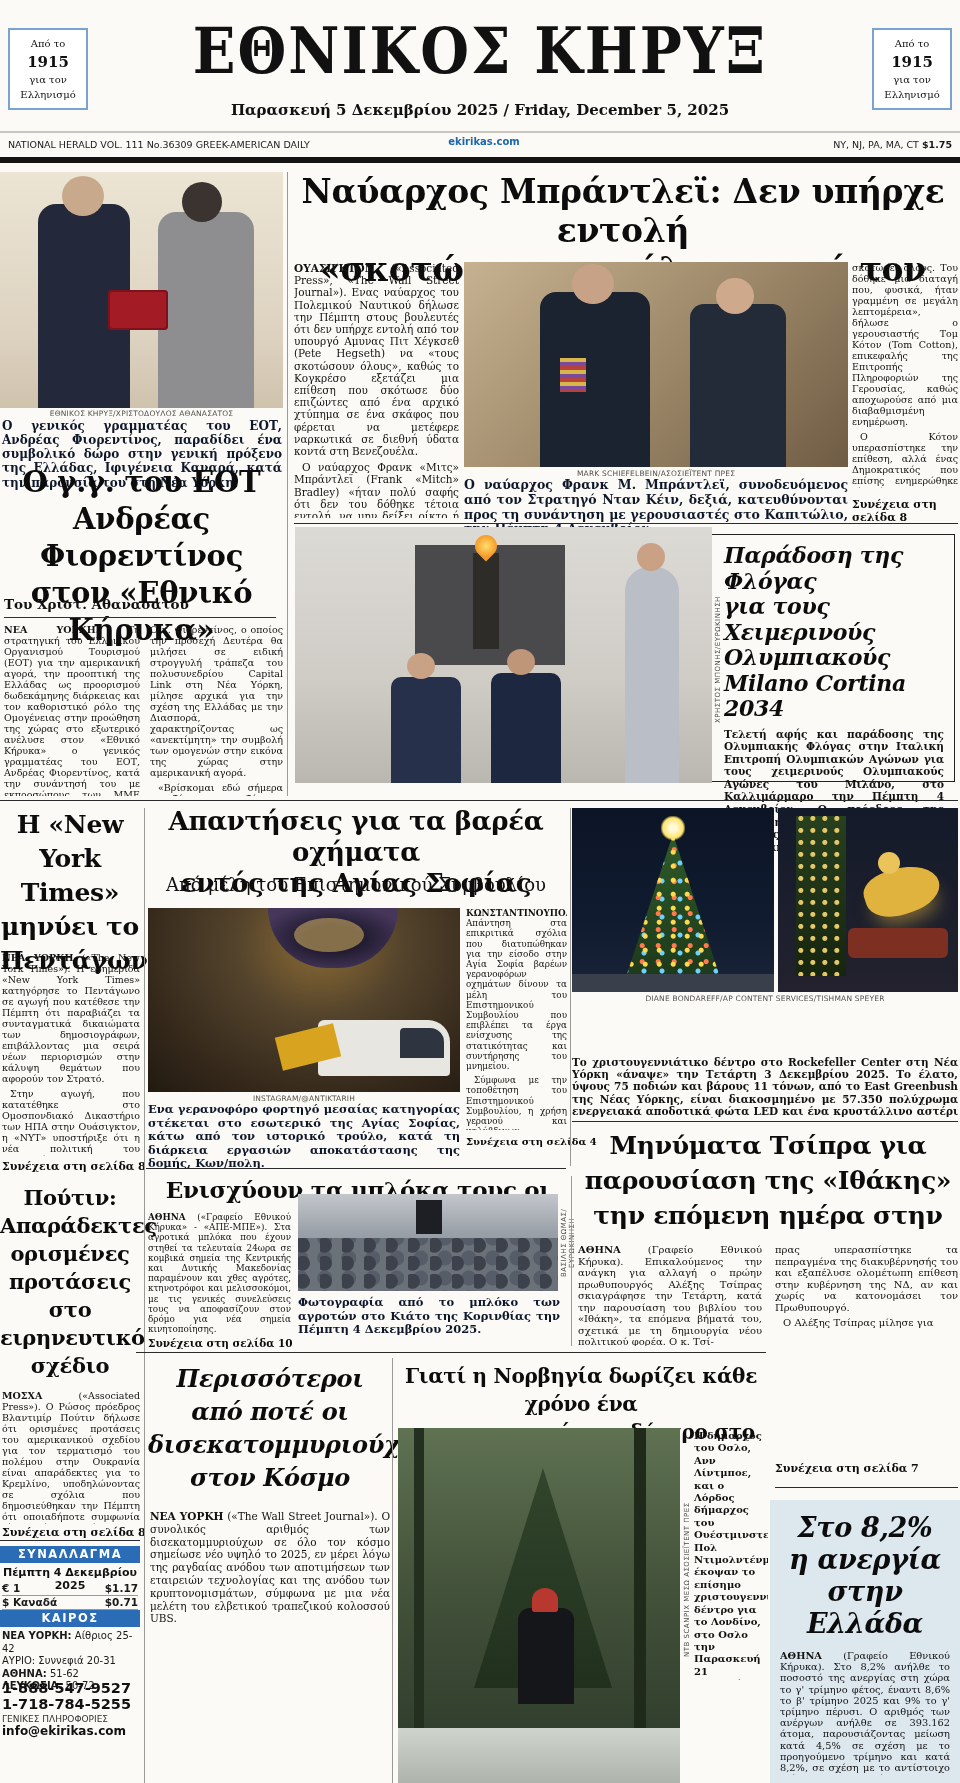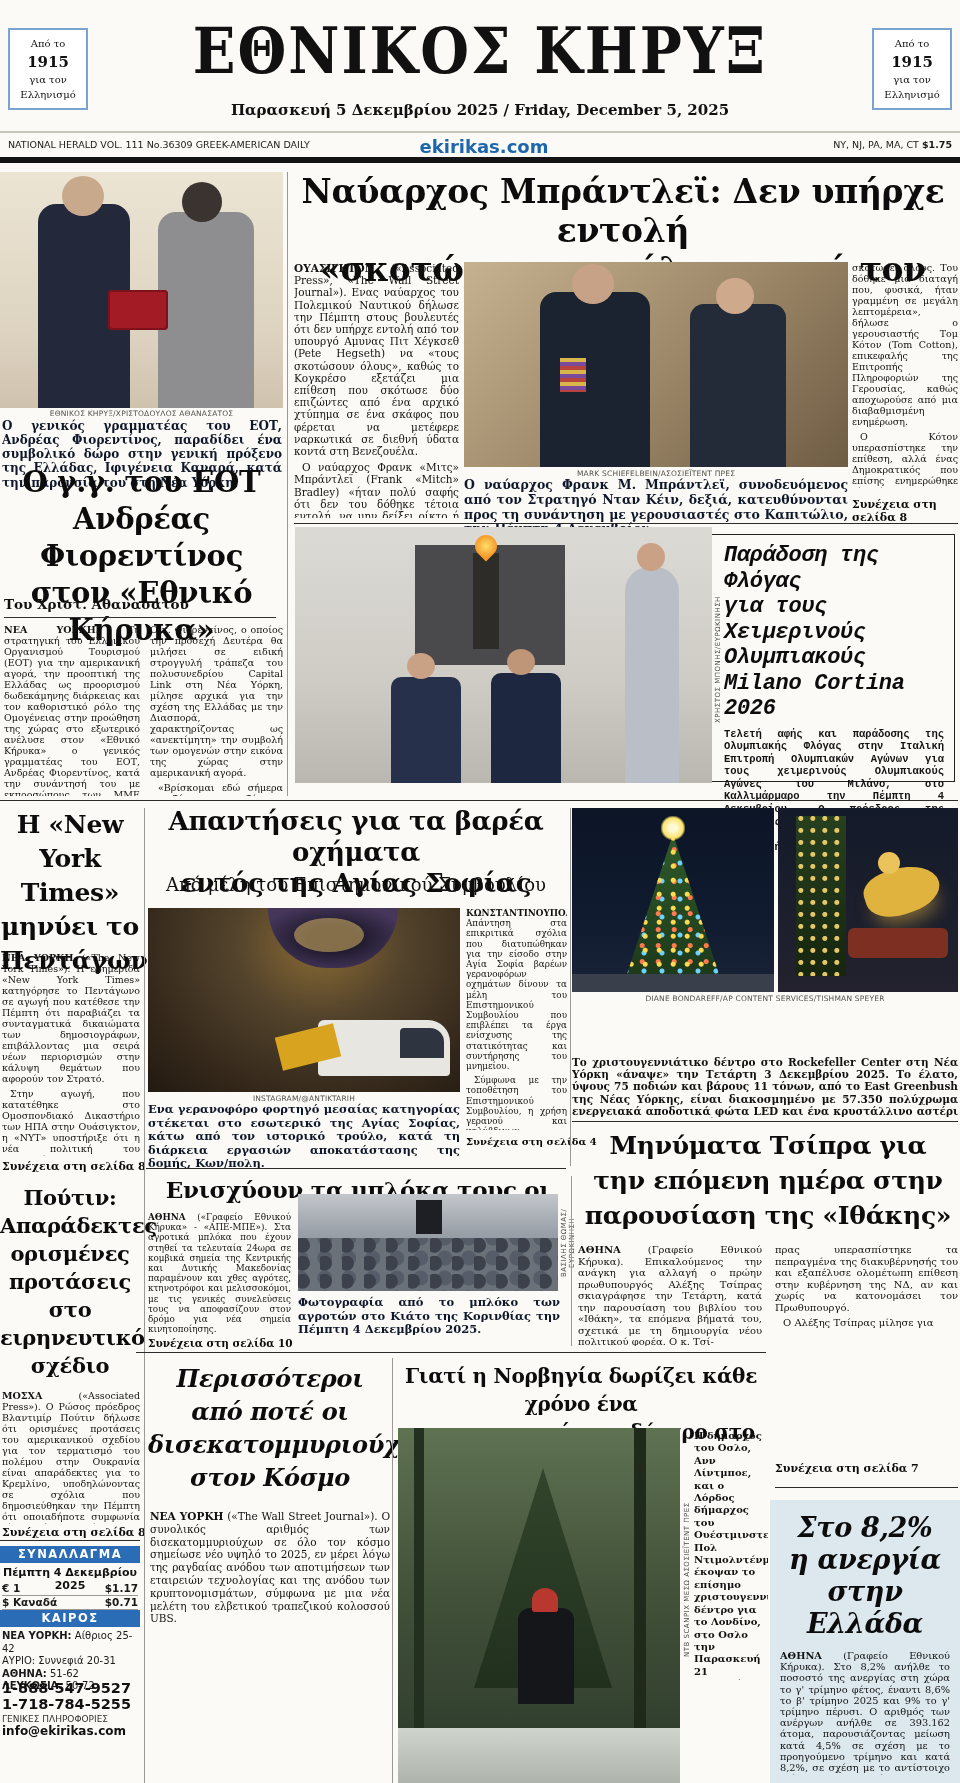--- a/index.html
+++ b/index.html
@@ -43,21 +43,21 @@
   <div class="abs badge" style="left:872px; top:28px; width:80px; height:82px;">
     <div>Από το</div>
     <b>1915</b>
     <div>για τον</div>
     <div>Ελληνισμό</div>
   </div>
   <div class="abs" style="left:0; top:14px; width:960px; text-align:center; font-size:56px; font-weight:900; letter-spacing:2px; transform:scaleY(1.12); transform-origin:top;">ΕΘΝΙΚΟΣ ΚΗΡΥΞ</div>
   <div class="abs" style="left:0; top:101px; width:960px; text-align:center; font-size:15px; font-weight:700;">Παρασκευή 5 Δεκεμβρίου 2025 / Friday, December 5, 2025</div>
   <div class="abs" style="left:0; top:131px; width:960px; height:2px; background:#c9c6c0;"></div>
   <div class="abs sansrow" style="left:8px; top:139px; font-size:9.5px;">NATIONAL HERALD VOL. 111  No.36309  GREEK-AMERICAN DAILY</div>
-  <div class="abs" style="left:0; top:136px; width:960px; text-align:center; font-family:'DejaVu Sans',sans-serif; font-weight:700; font-size:18px; color:#1c66ad;padding-left:8px;">ekirikas.com</div>
+  <div class="abs" style="left:0; top:136px; width:960px; text-align:center; font-family:'DejaVu Sans',sans-serif; font-weight:700; font-size:10px; color:#1c66ad;padding-left:8px;">ekirikas.com</div>
   <div class="abs sansrow" style="right:8px; top:139px; font-size:9.5px; text-align:right;">
     <span>NY, NJ, PA, MA, CT</span>
     <b>$1.75</b>
   </div>
   <div class="abs" style="left:0; top:157px; width:960px; height:6px; background:#141414;"></div>
 
   <div class="abs photo" style="left:0; top:172px; width:283px; height:236px; background:linear-gradient(180deg,#ece5d4 0%,#ddd2c0 70%,#cfc3ae 100%);">
     <div style="position:absolute; left:38px; top:32px; width:92px; height:204px; background:#23283a; border-radius:18px 18px 0 0;"></div>
     <div style="position:absolute; left:158px; top:40px; width:96px; height:196px; background:#8e8d90; border-radius:18px 18px 0 0;"></div>
     <div style="position:absolute; left:62px; top:4px; width:42px; height:40px; background:#c9a98c; border-radius:50%;"></div>
@@ -100,26 +100,26 @@
   </div>
   <div class="abs credit" style="left:464px; top:469px; width:384px;">MARK SCHIEFELBEIN/ΑΣΟΣΙΕΪΤΕΝΤ ΠΡΕΣ</div>
   <div class="abs cap" style="left:464px; top:478px; width:384px; font-size:12.5px;">Ο ναύαρχος Φρανκ Μ. Μπράντλεϊ, συνοδευόμενος από τον Στρατηγό Νταν Κέιν, δεξιά, κατευθύνονται προς τη συνάντηση με γερουσιαστές στο Καπιτώλιο, την Πέμπτη 4 Δεκεμβρίου.</div>
   <div class="abs bt" style="left:852px; top:262px; width:106px; height:226px; font-size:9.5px; line-height:11px; overflow:hidden;">
     <p><span>σκοτώσει όλους. Του δόθηκε μια διαταγή που, φυσικά, ήταν γραμμένη σε μεγάλη λεπτομέρεια», δήλωσε ο γερουσιαστής Τομ Κότον (Tom Cotton), επικεφαλής της Επιτροπής Πληροφοριών της Γερουσίας, καθώς αποχωρούσε από μια διαβαθμισμένη ενημέρωση.</span></p>
     <p><span>Ο Κότον υπερασπίστηκε την επίθεση, αλλά ένας Δημοκρατικός που επίσης ενημερώθηκε είπε ότι, αν και δεν υπήρχε διαταγή «σκοτώστε τους όλους» από τον Χέγκσεθ, εξακολουθούσε να είναι βαθιά προβληματισμένος από το βίντεο της δεύτερης επίθεσης.</span></p>
   </div>
   <div class="abs cont" style="left:852px; top:498px;">Συνέχεια στη σελίδα 8</div>
   <div class="abs rule-h" style="left:294px; top:523px; width:664px;"></div>
 
-  <div class="abs boxed" style="left:637px; top:534px; width:318px; height:248px; padding:8px 10px 6px 86px;font-family:Liberation Mono, monospace;">
+  <div class="abs boxed" style="left:637px; top:534px; width:318px; height:248px; padding:8px 10px 6px 86px;">
     <div class="hl-left ital" style="font-size:22px; line-height:25.5px;">
       <div>Παράδοση της Φλόγας</div>
       <div>για τους Χειμερινούς</div>
       <div>Ολυμπιακούς</div>
-      <div>Milano Cortina 2026</div>
+      <div>Milano Cortina 2034</div>
     </div>
     <div class="bt" style="margin-top:6px; font-size:10.5px; line-height:12.6px; font-weight:700; overflow:hidden; height:126px;">Τελετή αφής και παράδοσης της Ολυμπιακής Φλόγας στην Ιταλική Επιτροπή Ολυμπιακών Αγώνων για τους χειμερινούς Ολυμπιακούς Αγώνες του Μιλάνο, στο Καλλιμάρμαρο την Πέμπτη 4 Δεκεμβρίου. Ο πρόεδρος της Ελληνικής Ολυμπιακής Επιτροπής, Ισίδωρος Κούβελος, παραδίδει την Ολυμπιακή Φλόγα στον πρόεδρο της οργανωτικής επιτροπής Milano/Cortina 2026, Τζοβάνι Μαλαγκό (πληροφορίες στη σελ. 15).</div>
   </div>
   <div class="abs photo" style="left:295px; top:527px; width:417px; height:256px; background:linear-gradient(180deg,#dcdad5 0%,#cfccc6 60%,#bab7b0 100%);">
     <div style="position:absolute; left:120px; top:18px; width:150px; height:120px; background:#4a4a4c;"></div>
     <div style="position:absolute; left:178px; top:26px; width:26px; height:96px; background:#2e2c29;"></div>
     <div style="position:absolute; left:180px; top:8px; width:22px; height:22px; background:radial-gradient(circle,#ffdf6b 0%,#f59a2a 70%); border-radius:50% 50% 50% 0; transform:rotate(-45deg);"></div>
     <div style="position:absolute; left:330px; top:40px; width:54px; height:216px; background:#b9bec7; border-radius:24px 24px 0 0;"></div>
     <div style="position:absolute; left:342px; top:16px; width:28px; height:28px; background:#caa184; border-radius:50%;"></div>
     <div style="position:absolute; left:96px; top:150px; width:70px; height:106px; background:#27304a; border-radius:10px 10px 0 0;"></div>
@@ -234,22 +234,22 @@
     <div style="position:absolute; left:0; top:44px; width:260px; height:53px; background:radial-gradient(circle at 20% 40%, #3c414b 7px, transparent 8px) 0 0/22px 18px, radial-gradient(circle at 70% 60%, #565d68 7px, transparent 8px) 10px 8px/24px 20px, #6b7179;"></div>
     <div style="position:absolute; left:118px; top:6px; width:26px; height:34px; background:#1d1f24;"></div>
   </div>
   <div class="abs vcredit" style="left:560px; top:1194px; height:97px;">ΒΑΣΙΛΗΣ ΘΩΜΑΣ/ΕΥΡΩΚΙΝΗΣΗ</div>
   <div class="abs cap" style="left:298px; top:1296px; width:262px; font-size:11.5px;">Φωτογραφία από το μπλόκο των αγροτών στο Κιάτο της Κορινθίας την Πέμπτη 4 Δεκεμβρίου 2025.</div>
 
   <div class="abs rule-v" style="left:571px; top:1176px; height:170px;"></div>
 
   <div class="abs hl" style="left:578px; top:1128px; width:380px; font-size:25px; line-height:35px;">
     <div>Μηνύματα Τσίπρα για</div>
+    <div>παρουσίαση της «Ιθάκης»</div>
     <div>την επόμενη ημέρα στην</div>
-    <div>παρουσίαση της «Ιθάκης»</div>
   </div>
   <div class="abs bt" style="left:578px; top:1244px; width:184px; height:102px; font-size:10px; line-height:11.5px; overflow:hidden;">
     <p><b class="dl">ΑΘΗΝΑ</b> <span>(Γραφείο Εθνικού Κήρυκα). Επικαλούμενος την ανάγκη για αλλαγή ο πρώην πρωθυπουργός Αλέξης Τσίπρας σκιαγράφησε την Τετάρτη, κατά την παρουσίαση του βιβλίου του «Ιθάκη», τα επόμενα βήματά του, σχετικά με τη δημιουργία νέου πολιτικού φορέα. Ο κ. Τσί-</span></p>
   </div>
   <div class="abs bt" style="left:775px; top:1244px; width:183px; height:214px; font-size:10px; line-height:11.5px; overflow:hidden;">
     <p><span>πρας υπερασπίστηκε τα πεπραγμένα της διακυβέρνησής του και εξαπέλυσε ολομέτωπη επίθεση στην κυβέρνηση της ΝΔ, αν και χωρίς να κατονομάσει τον Πρωθυπουργό.</span></p>
     <p><span>Ο Αλέξης Τσίπρας μίλησε για</span></p>
   </div>
   <div class="abs cont" style="left:775px; top:1462px;">Συνέχεια στη σελίδα 7</div>
   <div class="abs rule-h" style="left:775px; top:1487px; width:183px;"></div>

